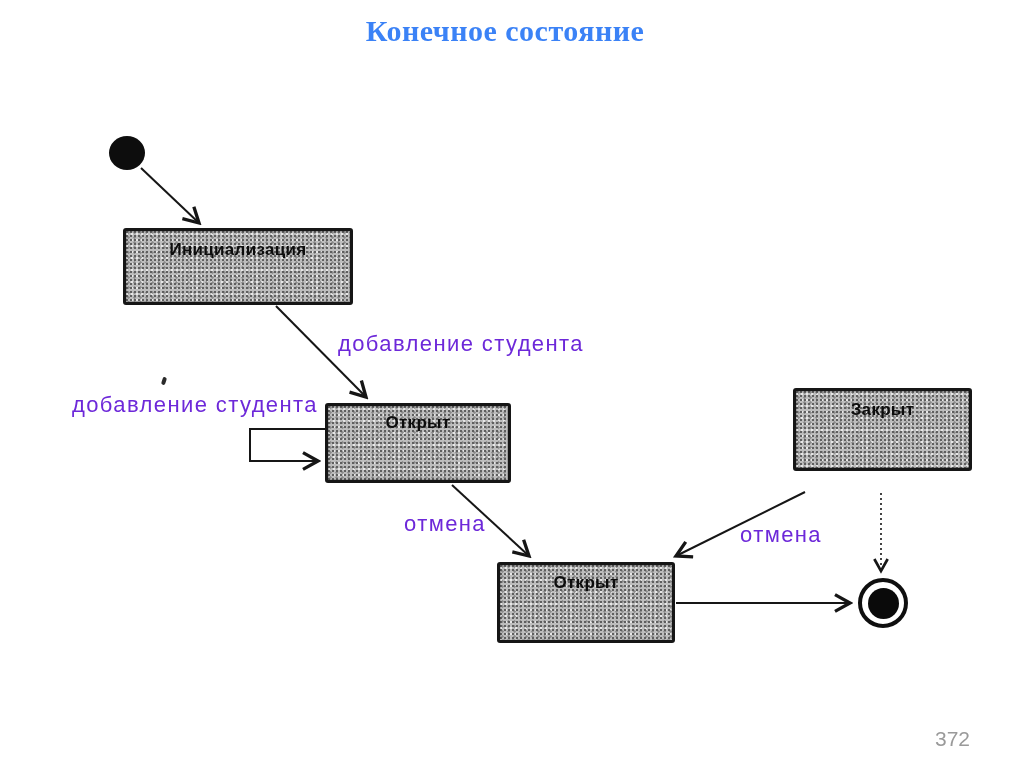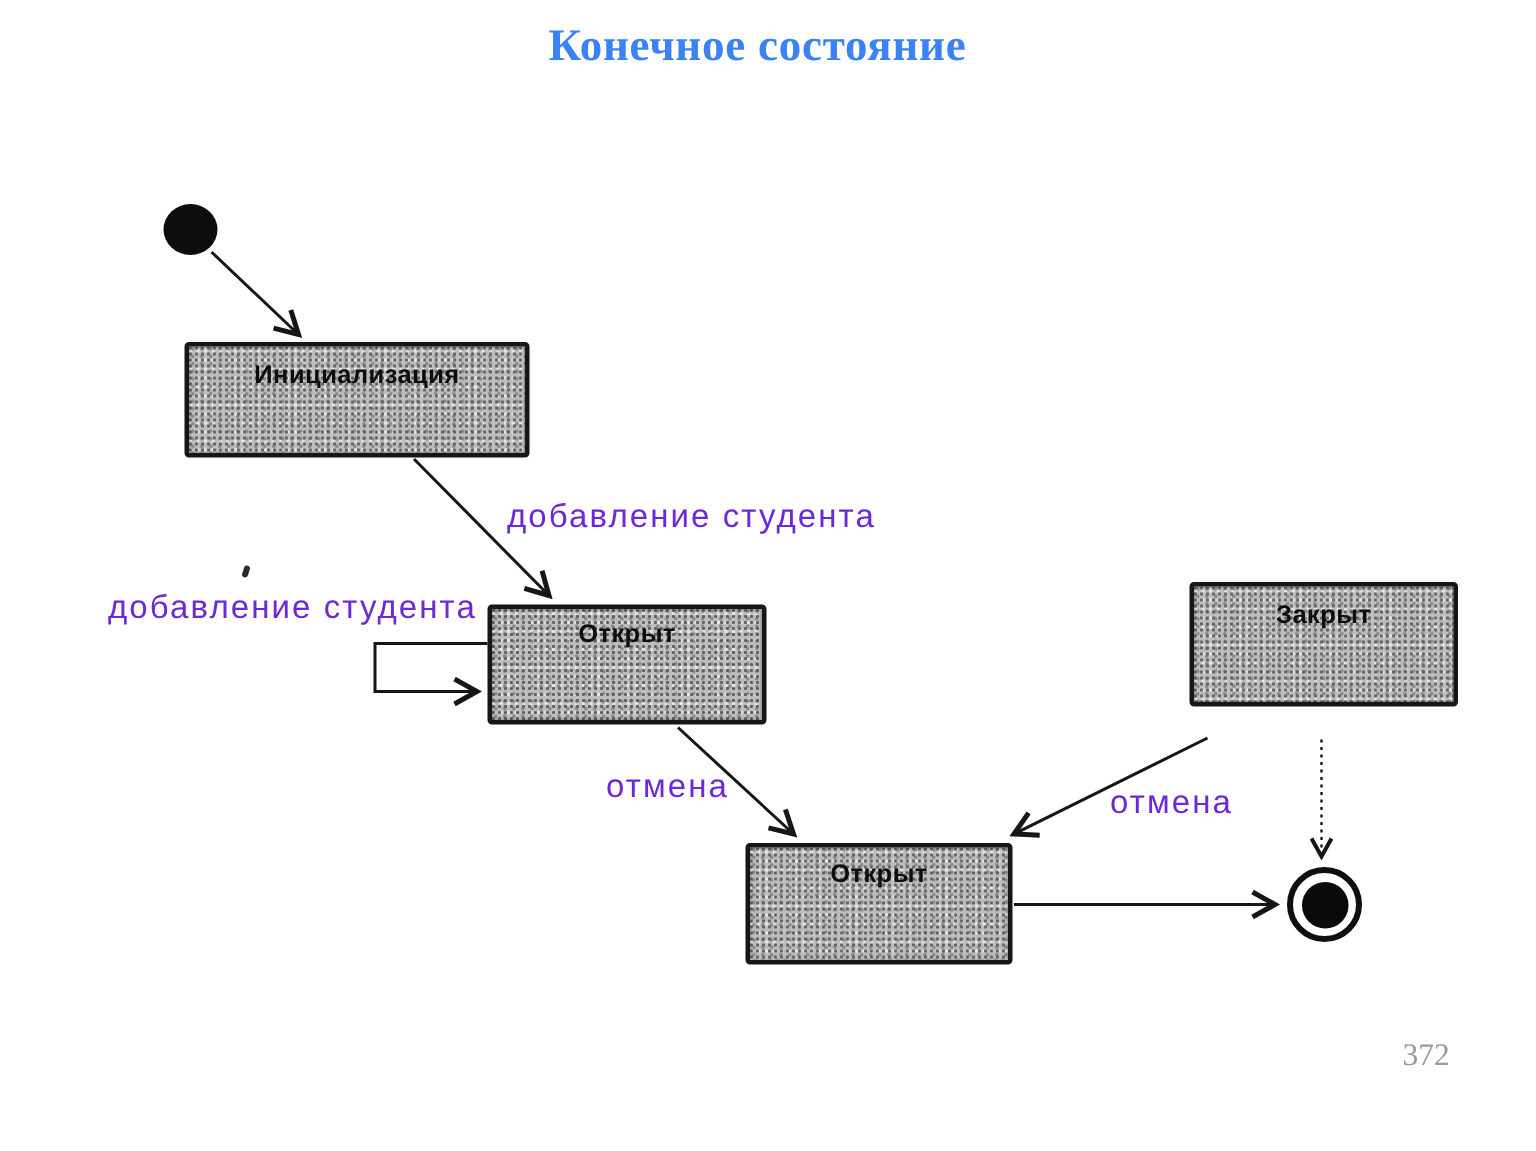--- a/index.html
+++ b/index.html
@@ -90,24 +90,23 @@
   .scan-artifact {
     position: absolute;
     left: 162px; top: 377px;
     width: 4px; height: 8px;
     background: #2a2a2a;
     border-radius: 2px;
     transform: rotate(18deg);
   }
   .page-number {
     position: absolute;
-    left: 935px; top: 691px;
+    left: 935px; top: 727px;
     font-size: 21px;
     color: #9a9a9a;
-    font-family: Liberation Serif, serif;
   }
 </style>
 </head>
 <body>
 
 <div class="slide">
 
   <div class="slide-title">Конечное состояние</div>
 
   <svg class="arrows-layer" viewBox="0 0 1024 767" xmlns="http://www.w3.org/2000/svg">

